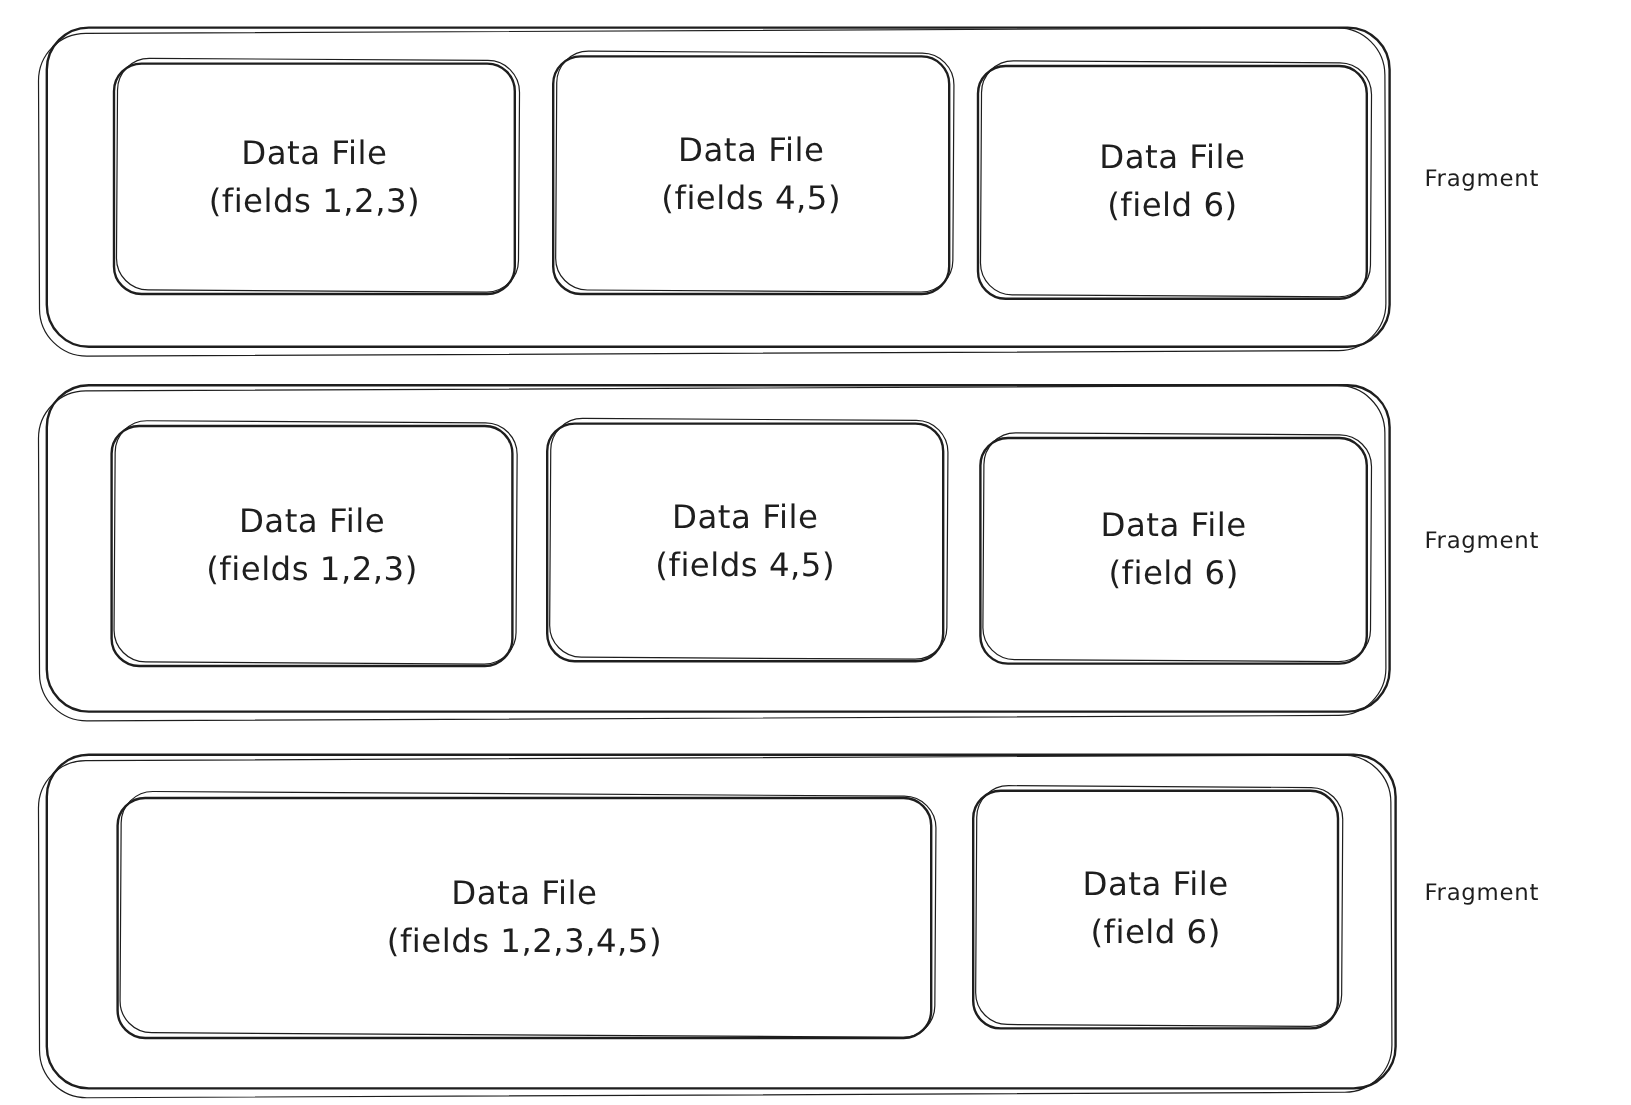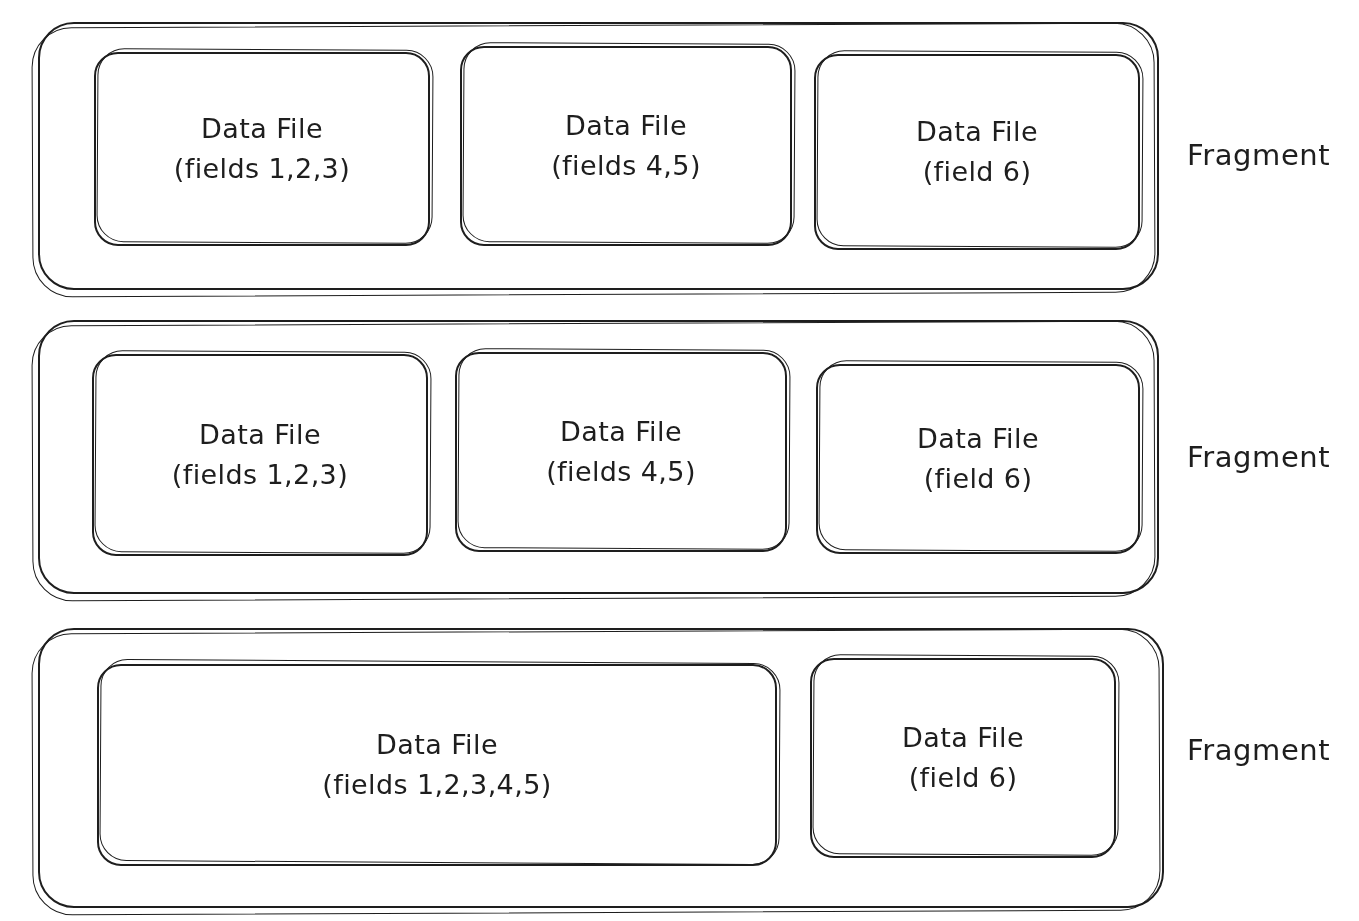--- a/index.html
+++ b/index.html
@@ -81,21 +81,21 @@
   .f2 .b2 { left: 415px; top: 30px; width: 328px; height: 196px; }
   .f2 .b3 { left: 776px; top: 42px; width: 320px; height: 186px; }
 
   .f3 .b1 { left: 57px;  top: 34px; width: 676px; height: 198px; }
   .f3 .b3 { left: 770px; top: 28px; width: 302px; height: 196px; }
 
   .fragment-label {
     position: absolute;
     left: 1187px;
     width: 165px;
-    font-size: 29px;
+    font-size: 19px;
     letter-spacing: 0.6px;
   }
   .l1 { top: 138px; }
   .l2 { top: 440px; }
   .l3 { top: 733px; }
 </style>
 </head>
 <body>
 
 <div class="canvas">

